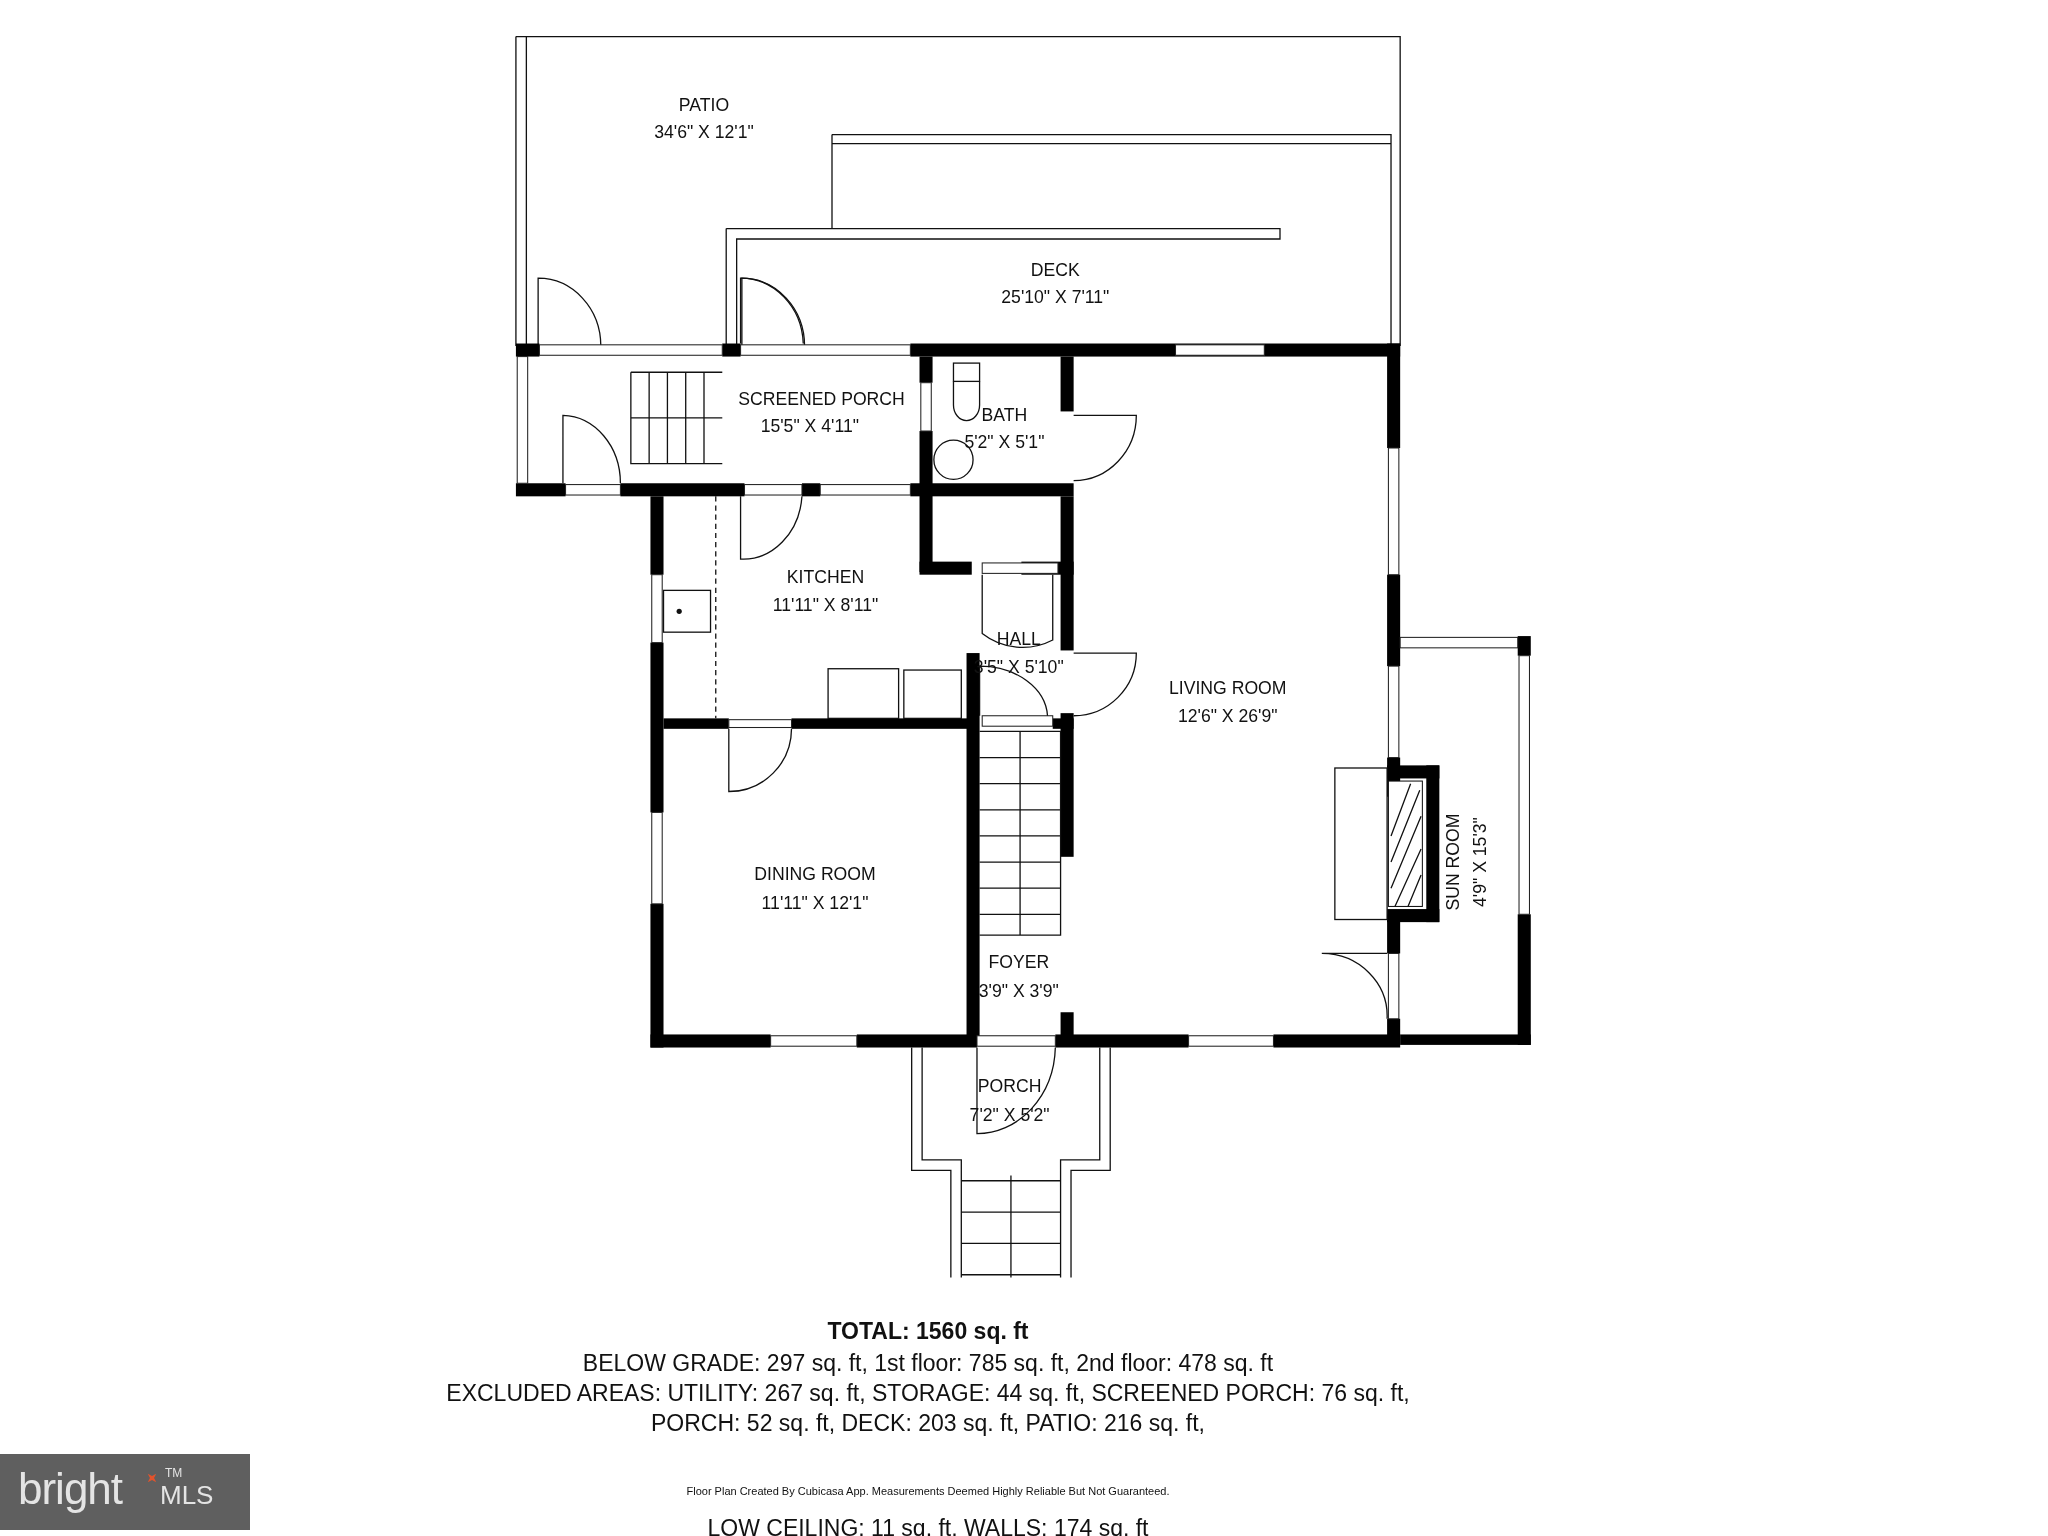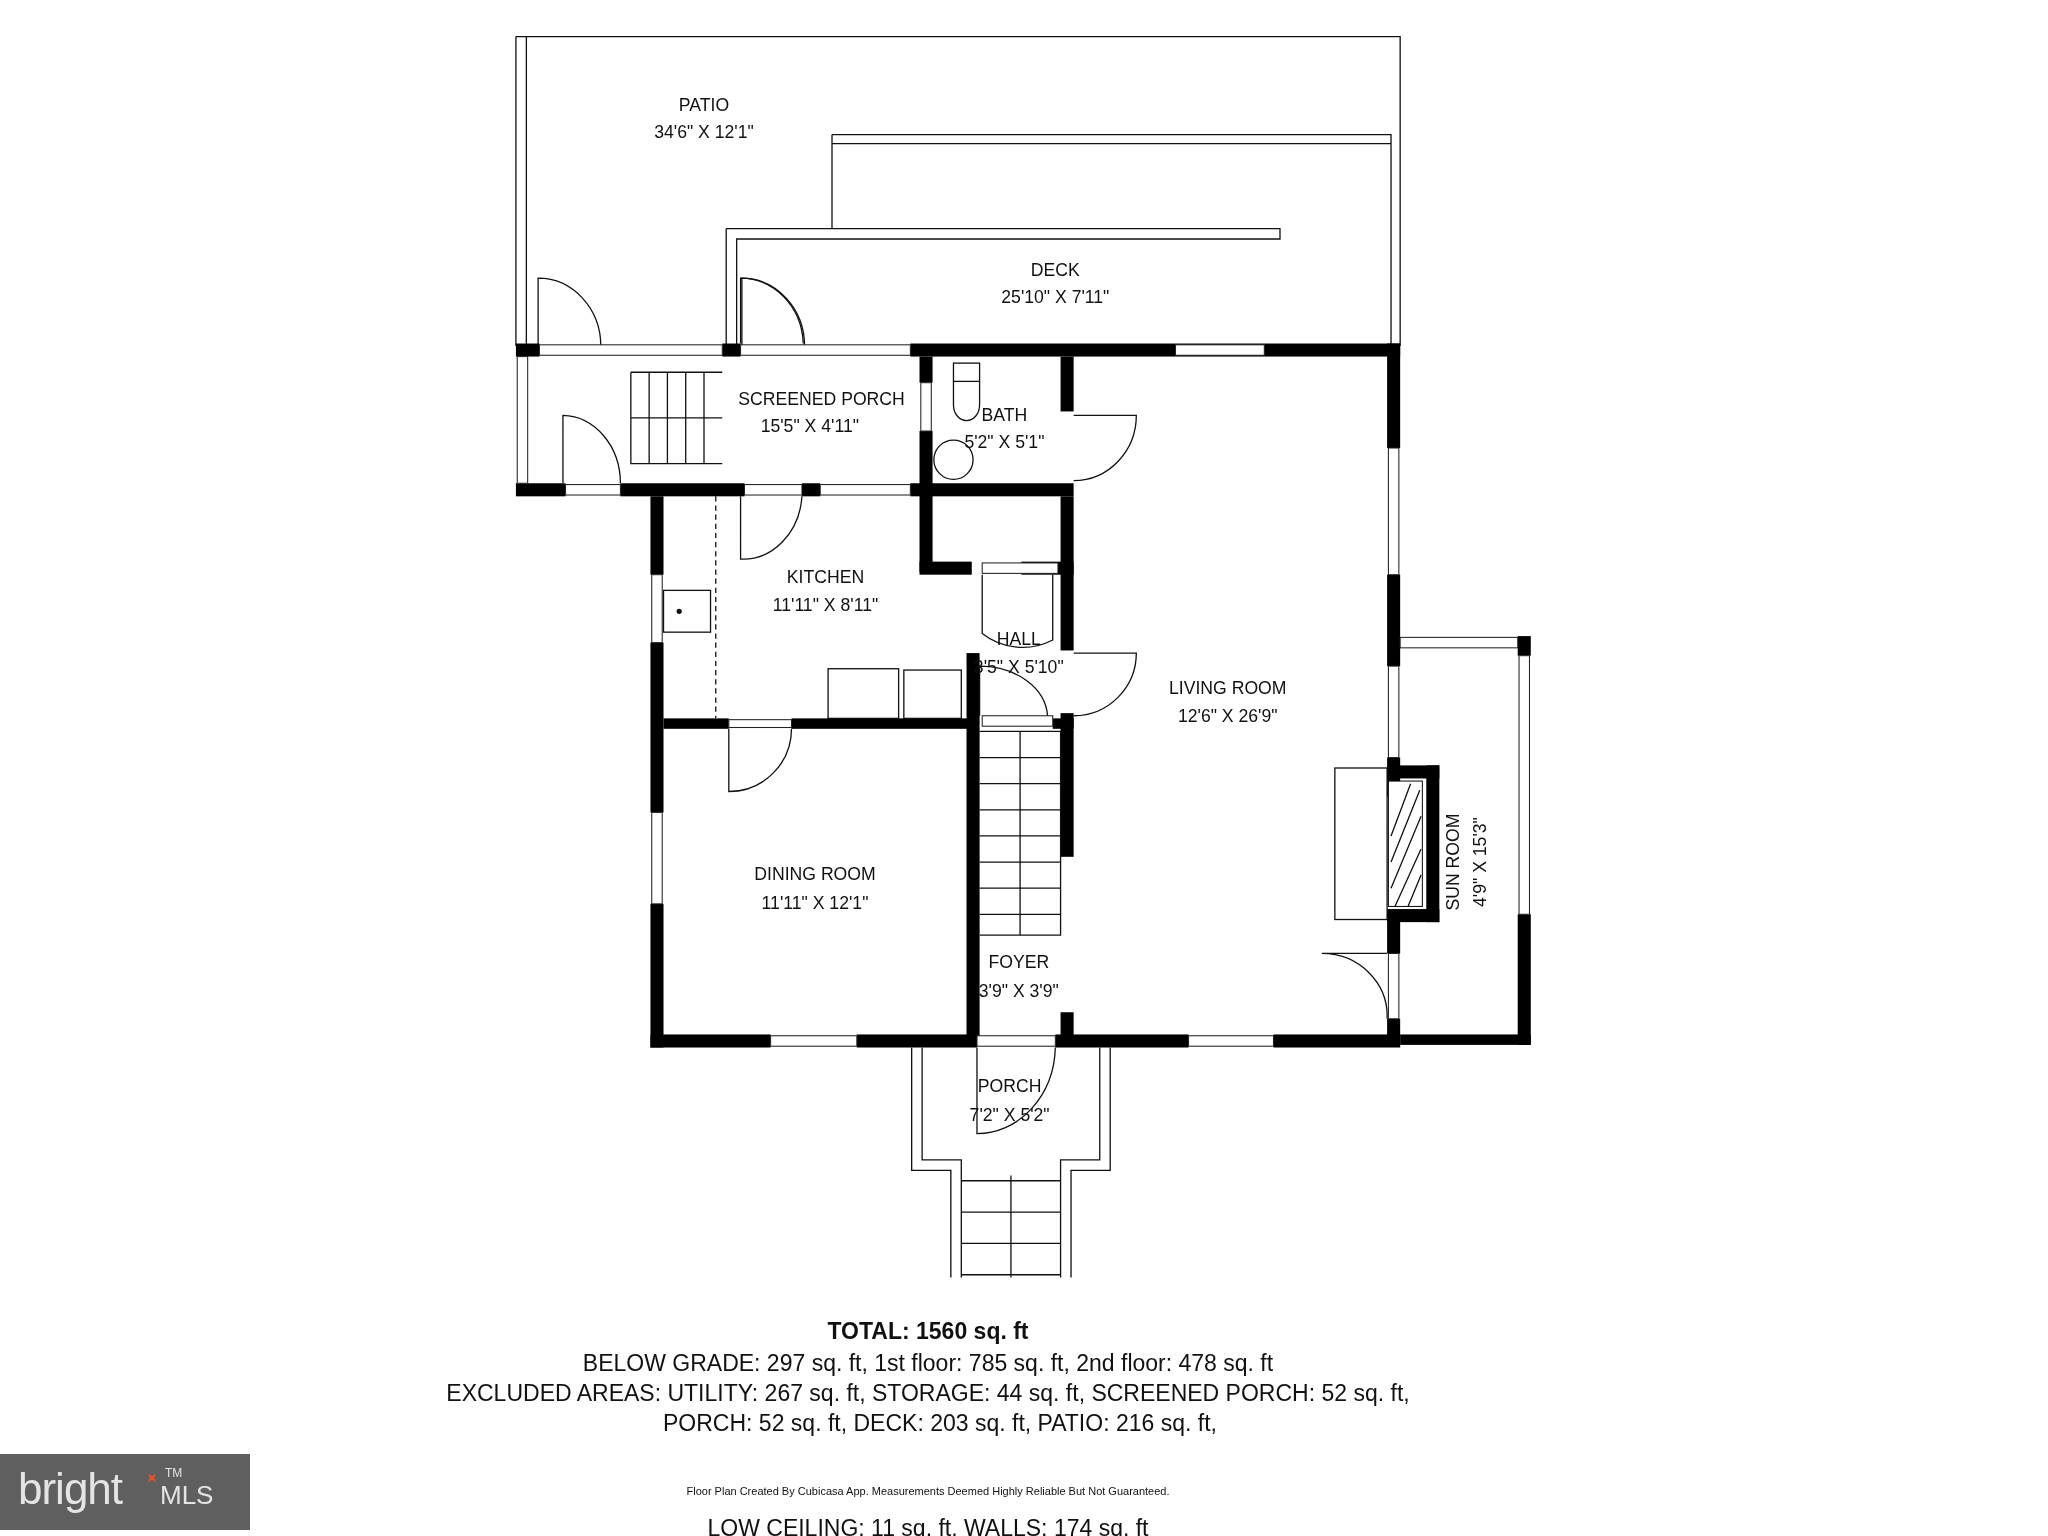--- a/index.html
+++ b/index.html
@@ -6,21 +6,21 @@
   body { width:2048px; height:1536px; position:relative; overflow:hidden; font-family:"Liberation Sans","DejaVu Sans",sans-serif; }
   #plan { position:absolute; left:0; top:0; width:2048px; height:1536px; }
   .room-label { font-family:"Liberation Sans",sans-serif; font-size:13.5px; fill:#111; text-anchor:middle; }
   .wall { fill:#000; }
   .thin { fill:none; stroke:#111; stroke-width:1; }
   .win { fill:#fff; stroke:#222; stroke-width:0.8; }
   .door { fill:none; stroke:#111; stroke-width:1; }
   .footer { position:absolute; left:0; width:1856px; text-align:center; color:#111; }
   .f-total { top:1318px; font-size:23px; font-weight:bold; font-family:"Liberation Sans",sans-serif; }
   .f-line { font-size:23px; font-family:"Liberation Sans",sans-serif; line-height:30px; }
-  .f-l1 { top:1348px; } .f-l2 { top:1378px; } .f-l3 { top:1408px;padding-left:12px; } .f-l4 { top:1489px;margin-top:24px; }
+  .f-l1 { top:1348px; } .f-l2 { top:1378px; } .f-l3 { top:1408px; } .f-l4 { top:1489px;margin-top:24px; }
   .f-disclaimer { top:1485px; font-size:11px; font-family:"Liberation Sans",sans-serif; }
   .logo { position:absolute; left:0; top:1454px; width:250px; height:76px; background:#5f5f5f; }
   .logo-word { position:absolute; left:18px; top:10px; font-family:Liberation Sans, sans-serif; font-size:44px; color:#e4e4e4; letter-spacing:-1px; }
   .logo-mls { position:absolute; left:160px; top:26px; font-family:"Liberation Sans",sans-serif; font-size:26px; color:#e4e4e4;text-align:right; }
   .logo-star { position:absolute; left:146px; top:18px; width:12px; height:12px; background:#e2532c; transform:rotate(45deg); clip-path:polygon(50% 0,62% 38%,100% 50%,62% 62%,50% 100%,38% 62%,0 50%,38% 38%); }
   .logo-tm { position:absolute; left:165px; top:12px; font-size:12px; color:#e4e4e4; font-family:"Liberation Sans",sans-serif; }
 </style>
 </head>
 <body>
 
@@ -174,21 +174,21 @@
   <text class="room-label" x="624" y="674">DINING ROOM</text>
   <text class="room-label" x="624" y="696">11'11" X 12'1"</text>
   <text class="room-label" x="780" y="741">FOYER</text>
   <text class="room-label" x="780" y="763">3'9" X 3'9"</text>
   <text class="room-label" x="773" y="836">PORCH</text>
   <text class="room-label" x="773" y="858">7'2" X 5'2"</text>
 </svg>
 
 <div class="footer f-total">TOTAL: 1560 sq. ft</div>
 <div class="footer f-line f-l1">BELOW GRADE: 297 sq. ft, 1st floor: 785 sq. ft, 2nd floor: 478 sq. ft</div>
-<div class="footer f-line f-l2">EXCLUDED AREAS: UTILITY: 267 sq. ft, STORAGE: 44 sq. ft, SCREENED PORCH: 52 sq. ft,</div>
+<div class="footer f-line f-l2">EXCLUDED AREAS: UTILITY: 267 sq. ft, STORAGE: 44 sq. ft, SCREENED PORCH: 76 sq. ft,</div>
 <div class="footer f-line f-l3">PORCH: 52 sq. ft, DECK: 203 sq. ft, PATIO: 216 sq. ft,</div>
 <div class="footer f-line f-l4">LOW CEILING: 11 sq. ft, WALLS: 174 sq. ft</div>
 <div class="footer f-disclaimer">Floor Plan Created By Cubicasa App. Measurements Deemed Highly Reliable But Not Guaranteed.</div>
 
 <div class="logo">
   <span class="logo-word">bright</span>
   <span class="logo-star"></span>
   <span class="logo-tm">TM</span>
   <span class="logo-mls">MLS</span>
 </div>

